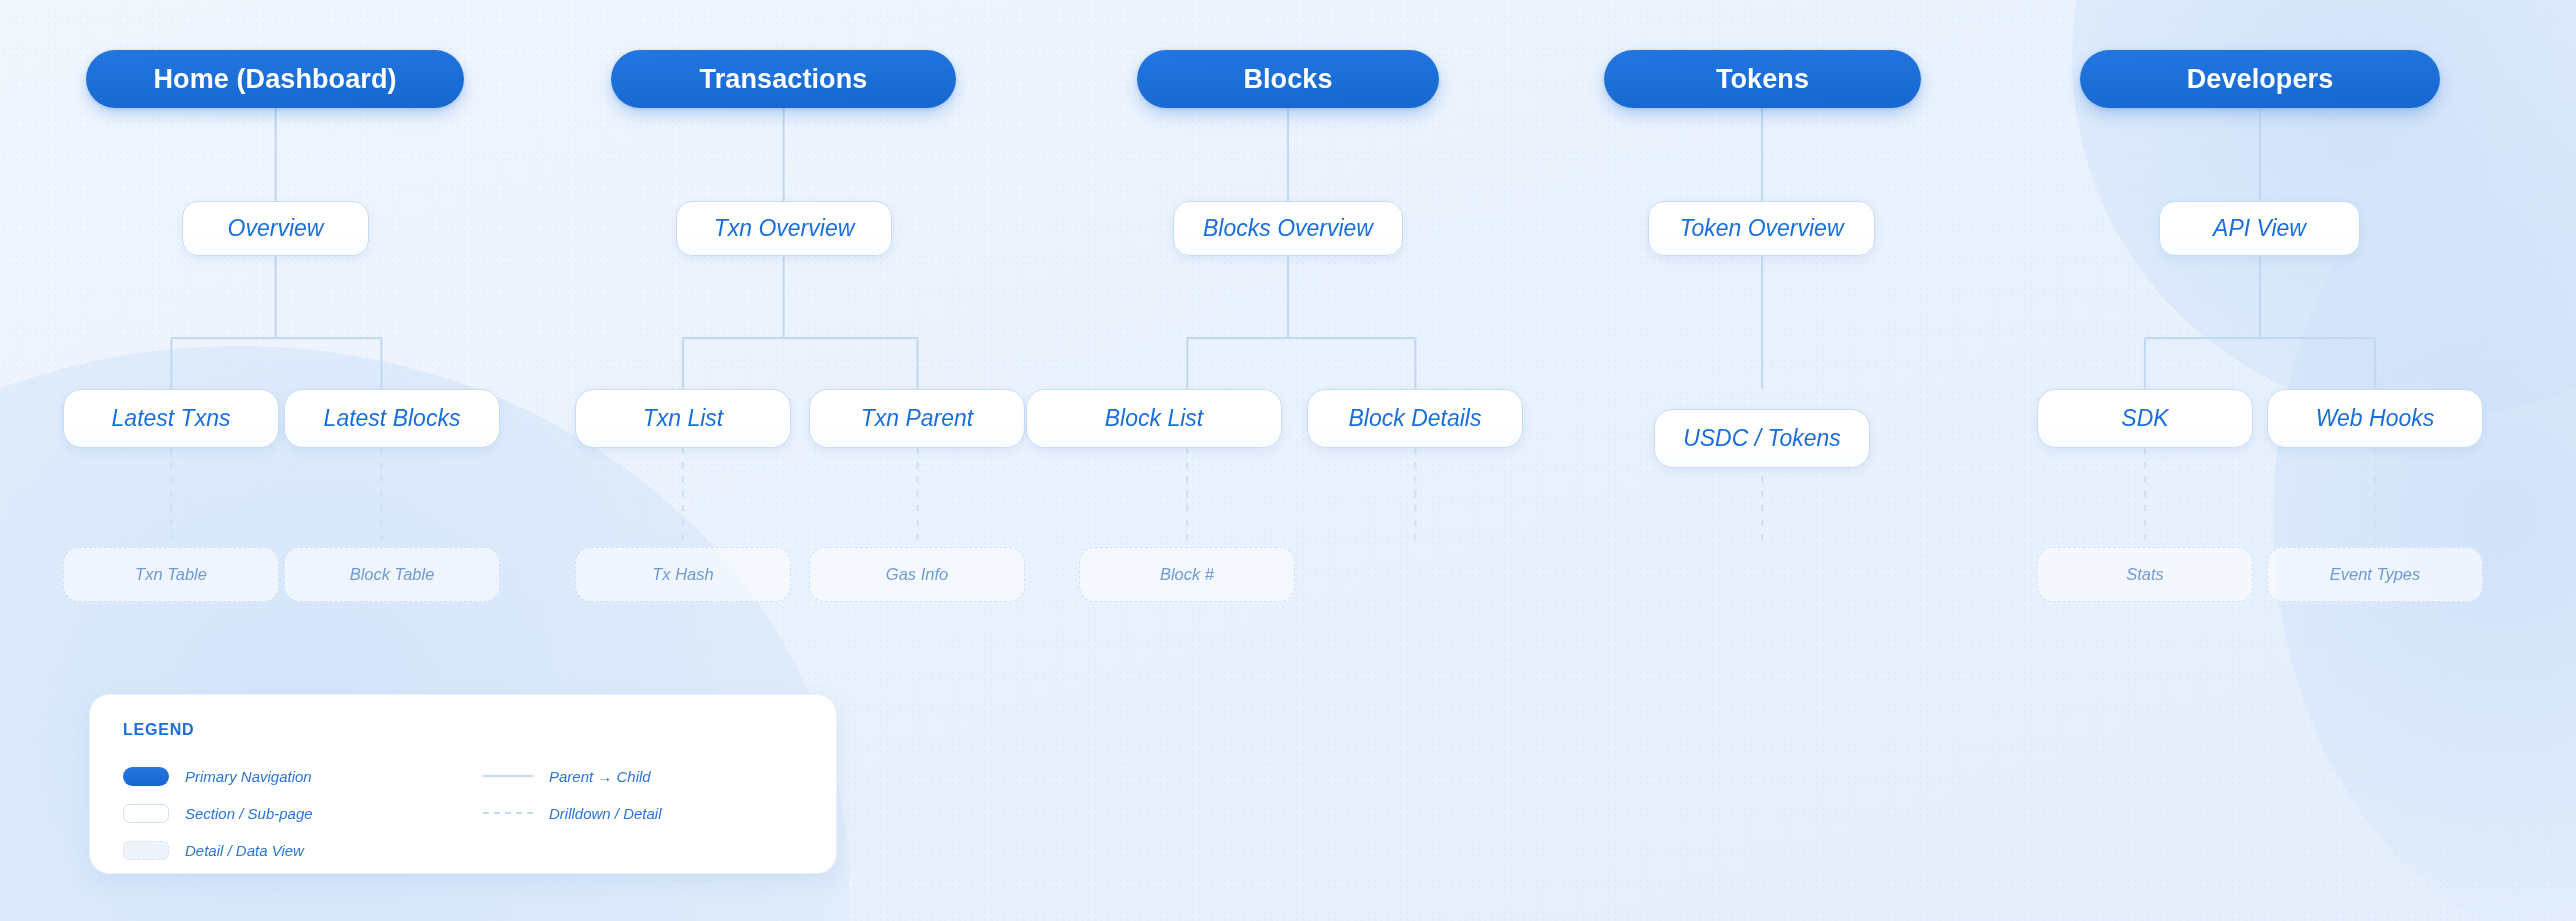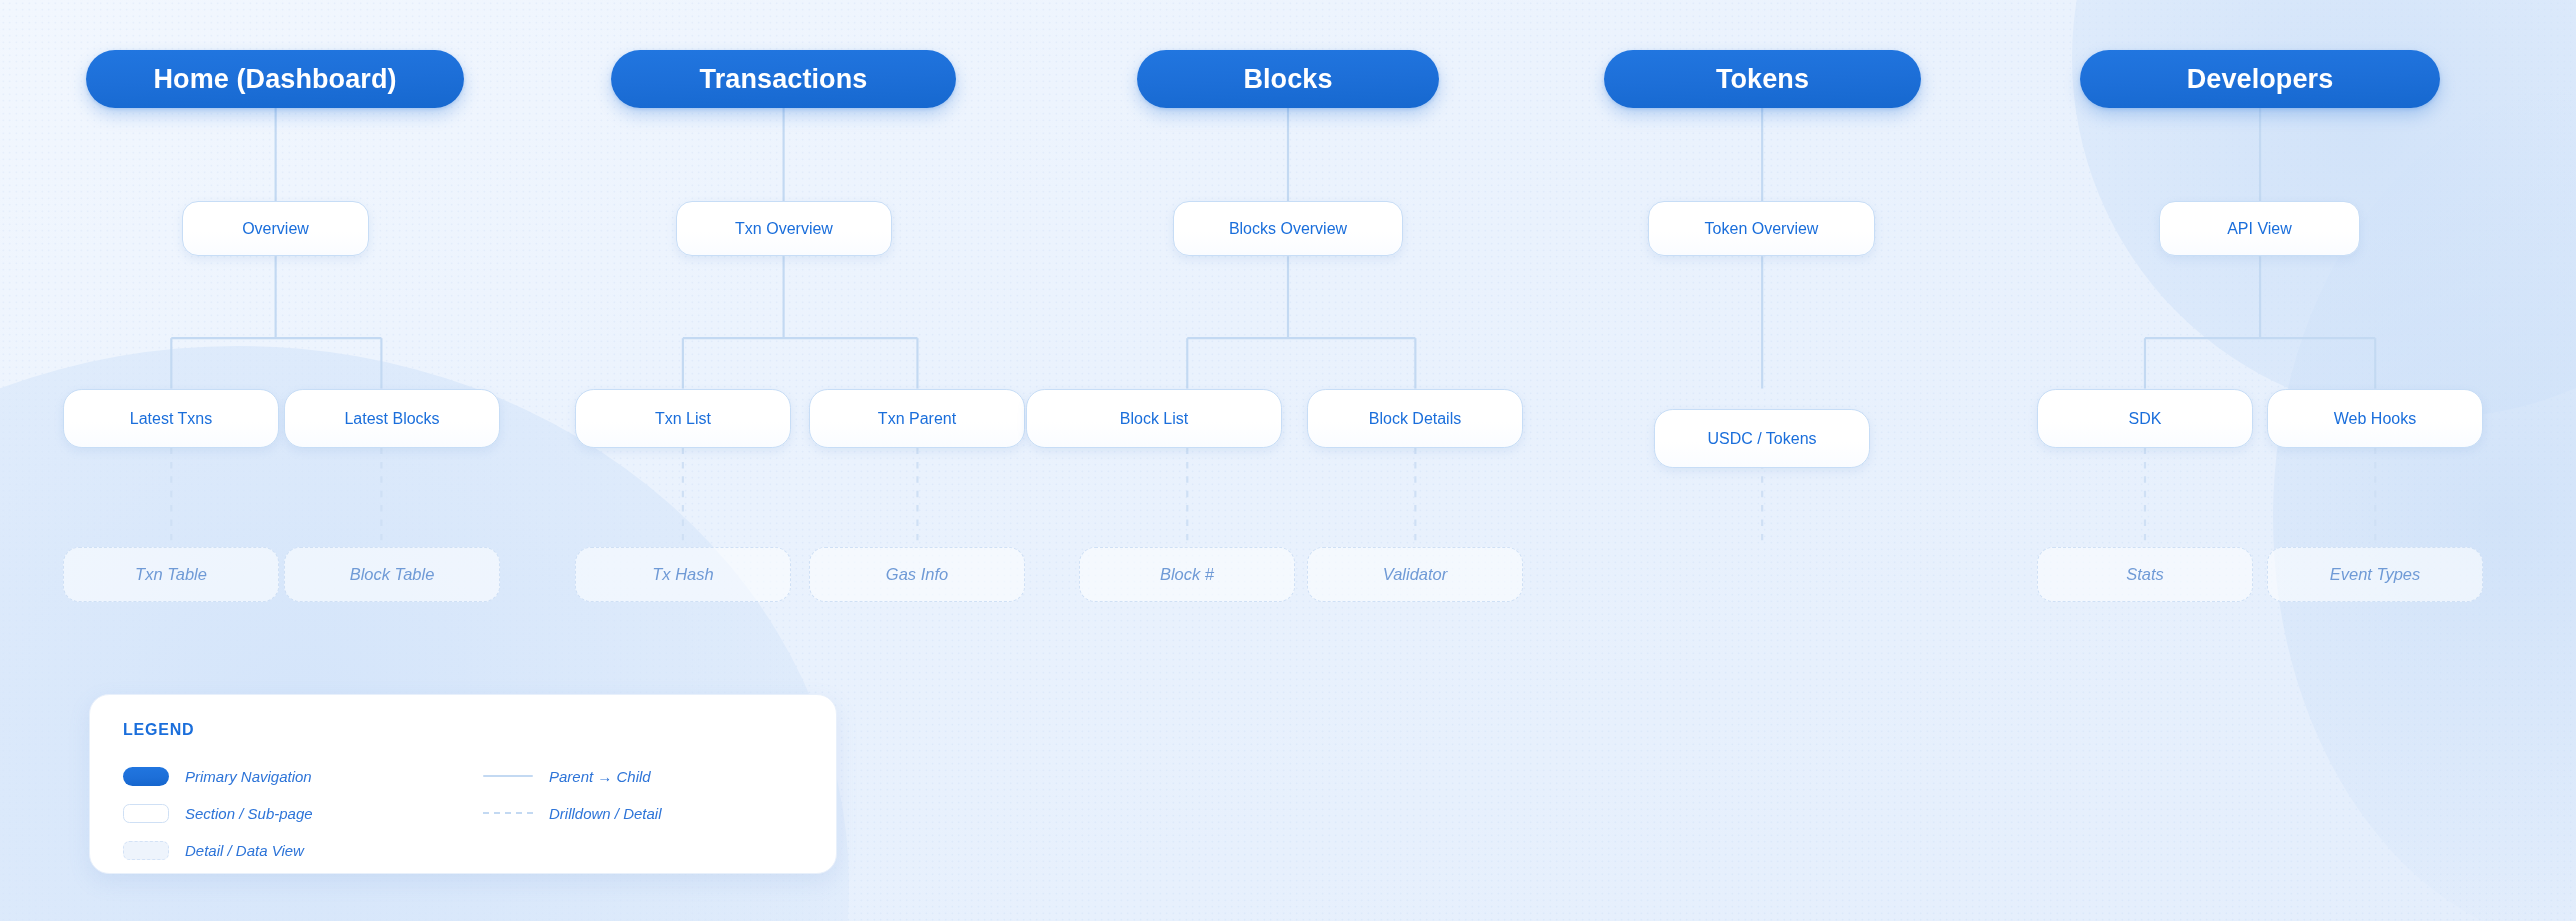--- a/index.html
+++ b/index.html
@@ -49,21 +49,21 @@
     background:linear-gradient(178deg,#2176e0 0%,#1d6fd8 50%,#1668cf 100%);
     color:#ffffff;font-size:27px;font-weight:bold;letter-spacing:0.1px;
     box-shadow:0 7.2px 16px rgba(29,111,216,.26), 0 1.4px 3.6px rgba(29,111,216,.18);
   }
 
   
   .lvl2,.lvl3{
     background:linear-gradient(180deg,#ffffff 0%,#ffffff 55%,#fafcff 100%);
     border:1.4px solid #c7ddf6;
     border-radius:17.3px;
-    color:#1a6edb;font-size:16px;
+    color:#1a6edb;font-size:23px;font-style:italic;
     box-shadow:0 3.6px 10px rgba(100,150,210,.13);
   }
   .lvl2{height:55px;border-radius:16px;}
   .lvl3{height:59px;border-radius:18.7px;}
 
   
   .lvl4{
     background:rgba(252,253,255,.62);
     border:1.4px dashed #cfe0f5;
     border-radius:16px;
@@ -181,21 +181,20 @@
   <div class="node lvl3" style="left:2037px;top:389px;width:216px;">SDK</div>
   <div class="node lvl3" style="left:2267px;top:389px;width:216px;">Web Hooks</div>
 
   <div class="node lvl4" style="left:63px;top:547px;width:216px;">Txn Table</div>
   <div class="node lvl4" style="left:284px;top:547px;width:216px;">Block Table</div>
 
   <div class="node lvl4" style="left:575px;top:547px;width:216px;">Tx Hash</div>
   <div class="node lvl4" style="left:809px;top:547px;width:216px;">Gas Info</div>
 
   <div class="node lvl4" style="left:1079px;top:547px;width:216px;">Block #</div>
-  <div class="node lvl4" style="left:1307px;top:547px;width:216px;">Validator</div>
 
 
   <div class="node lvl4" style="left:2037px;top:547px;width:216px;">Stats</div>
   <div class="node lvl4" style="left:2267px;top:547px;width:216px;">Event Types</div>
 
 </div>
 
 <div id="legend">
   <div class="ttl">LEGEND</div>
   <div class="leg-cols">

